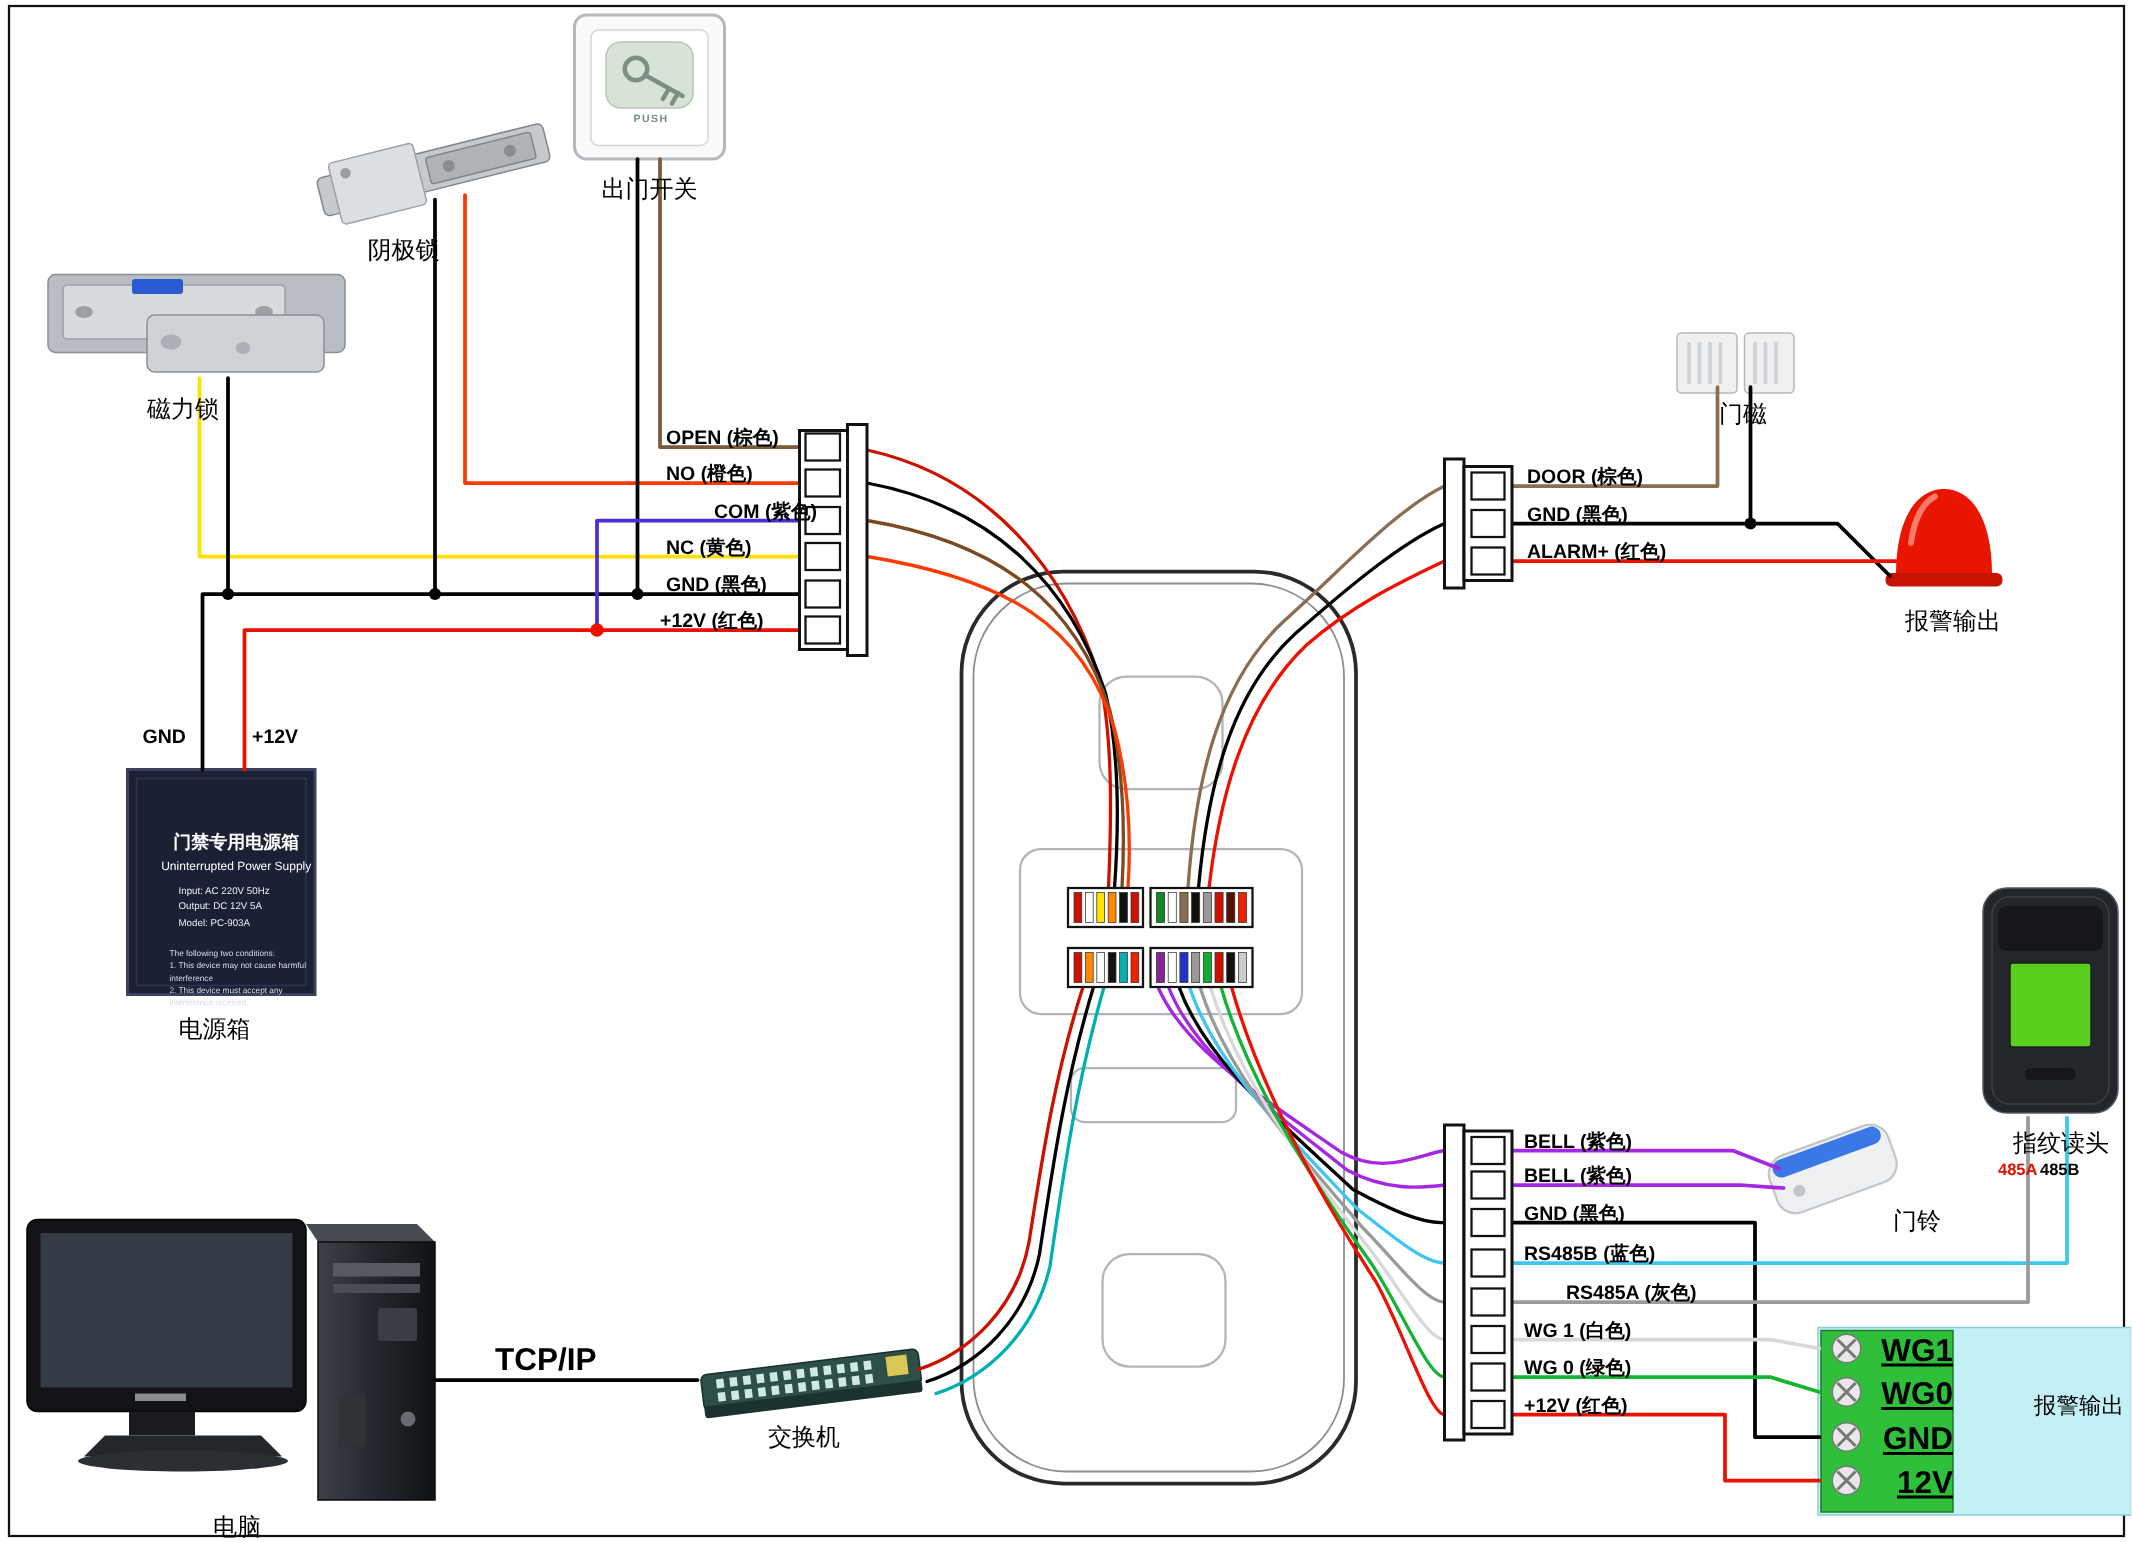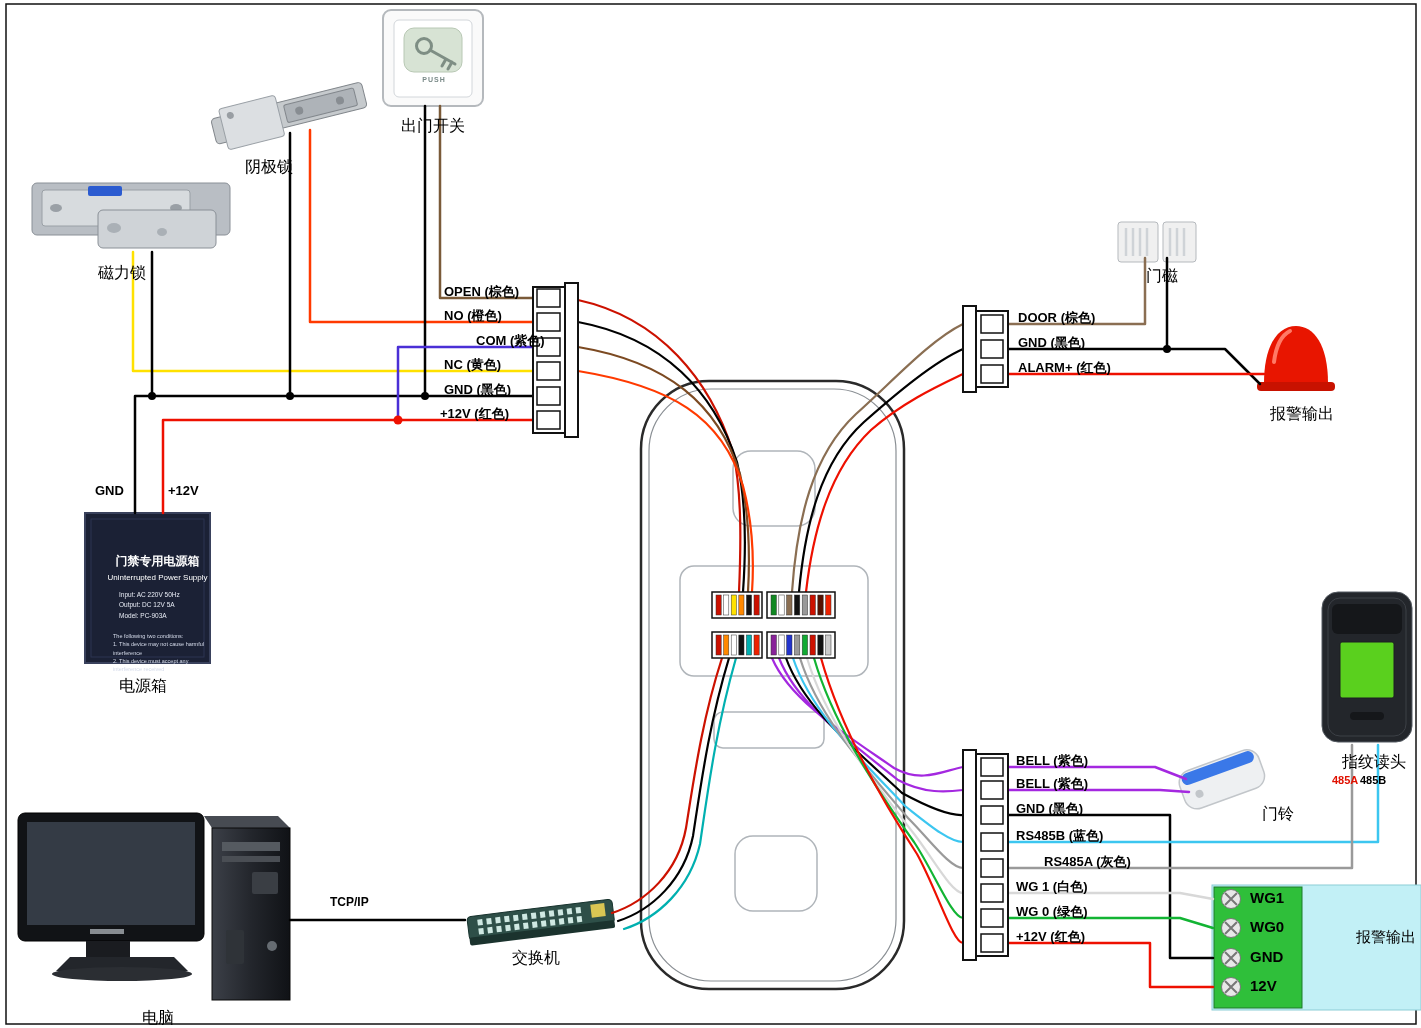--- a/index.html
+++ b/index.html
@@ -4,23 +4,23 @@
 <style>
   * { margin:0; padding:0; box-sizing:border-box; }
   html,body { width:1421px; height:1028px; }
   body { background:#fff; font-family:"Liberation Sans","DejaVu Sans",sans-serif; position:relative; overflow:hidden; }
   #stage { position:absolute; left:0; top:0; width:1421px; height:1028px; background:#fff; }
   svg.layer { position:absolute; left:0; top:0; }
   .lbl { position:absolute; color:#000; white-space:nowrap; }
   .term { font-size:13px; font-weight:700; }
   .cn  { font-size:16px; font-weight:500; text-align:right; }
   .small-red { color:#e01000; }
-  .tcpip { font-size:12px; font-weight:bold; }
+  .tcpip { font-size:21px; font-weight:bold; }
   .pwrlabel { font-size:13px; font-weight:600; }
-  .ctl-term { font-size:15px; font-weight:bold; width:52px; text-align:left; }
+  .ctl-term { font-size:21px; font-weight:bold; width:52px; text-align:right;text-decoration:underline; }
   .fp485 { font-size:11px; font-weight:bold; }
   #powerbox-text { position:absolute; left:85px; top:513px; width:125px; height:150px; color:#fff; text-align:center;padding-left:20px; }
   #powerbox-text .t1 { font-size:12px; font-weight:bold; margin-top:40px; }
   #powerbox-text .t2 { font-size:8px; margin-top:3px; }
   #powerbox-text .specs { font-size:6.5px; text-align:left; margin:8px 0 0 14px; line-height:1.6; color:#e8ecf5; }
   #powerbox-text .notes { font-size:5.5px; text-align:left; margin:11px 0 0 8px; line-height:1.5; color:#d5dbea; }
   .push { position:absolute; font-size:7px; letter-spacing:1px; color:#7a8a88; font-weight:bold; }
 </style>
 </head>
 <body>

